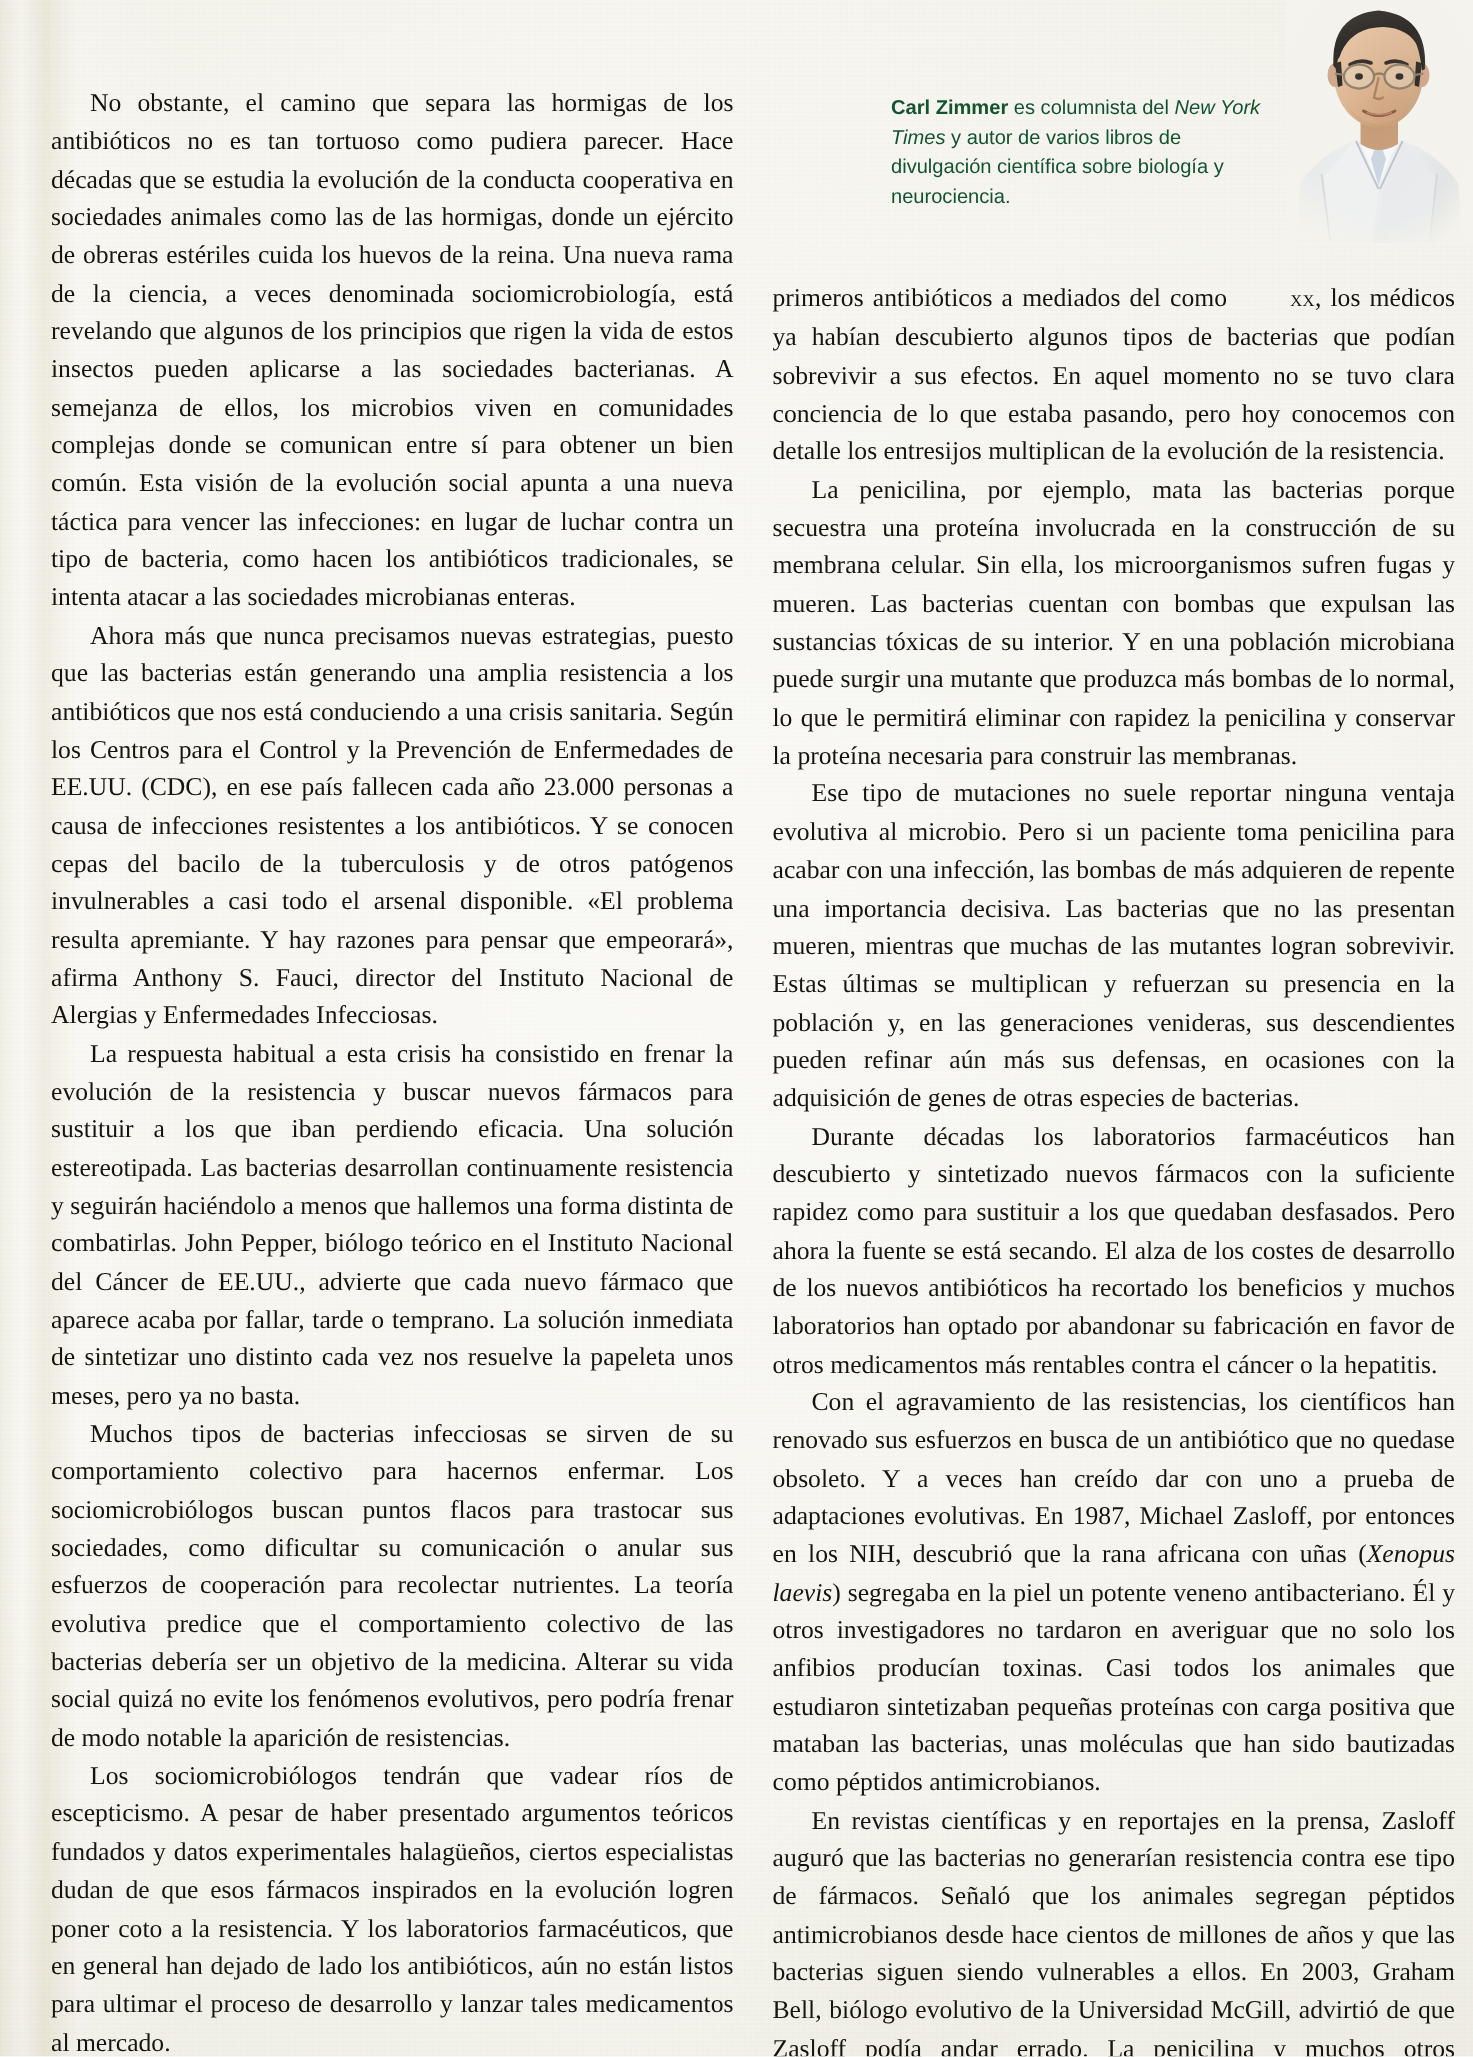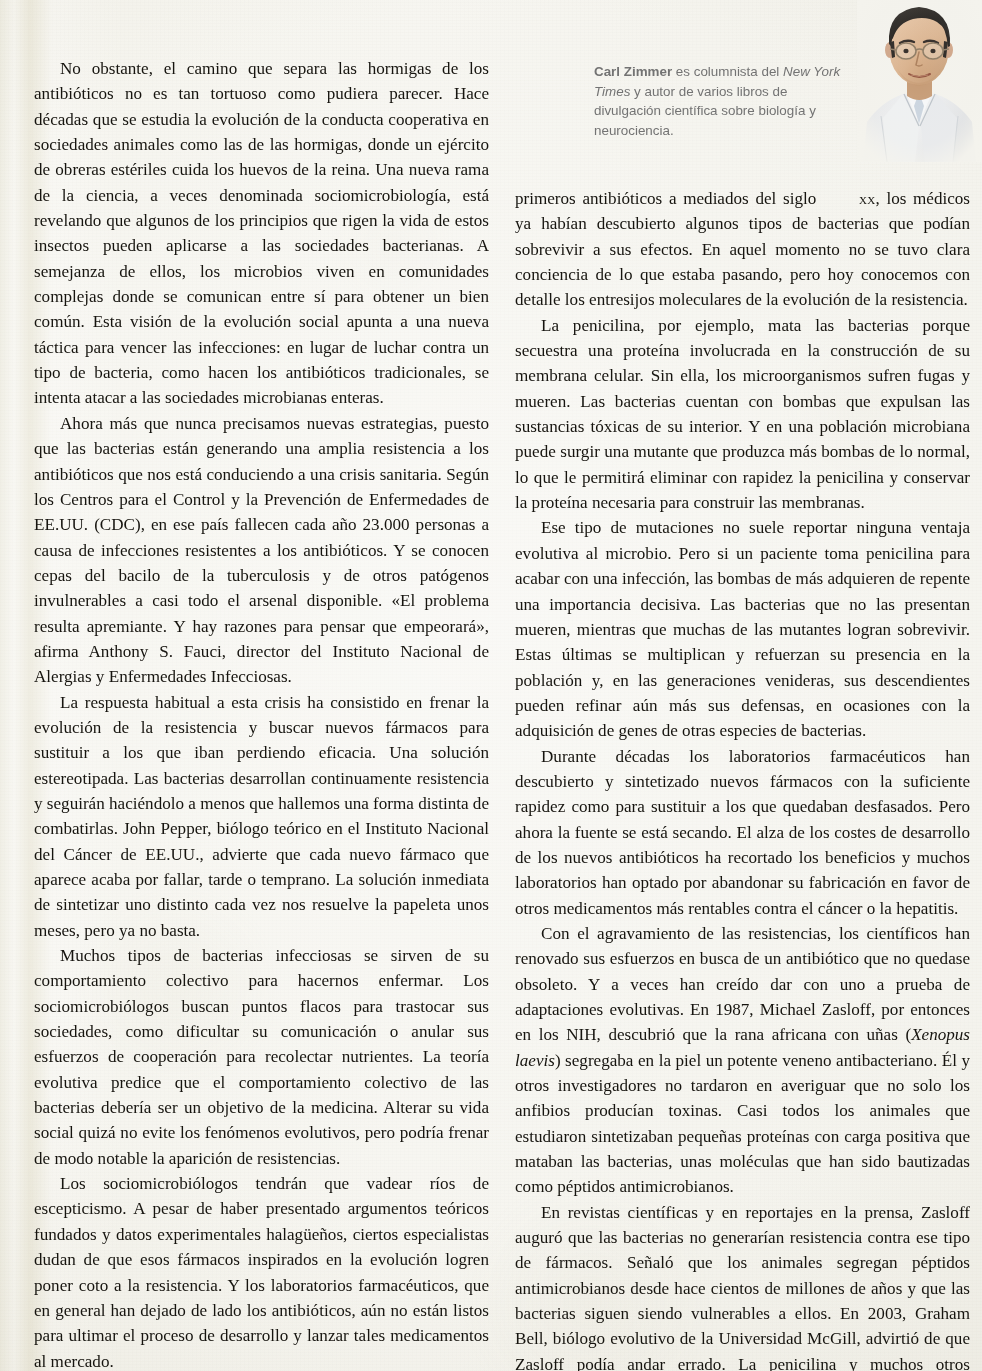--- a/index.html
+++ b/index.html
@@ -93,21 +93,21 @@
 
   
   .bio {
     position: absolute;
     left: 594px;
     top: 62px;
     width: 262px;
     font-family: "Liberation Sans", "DejaVu Sans", sans-serif;
     font-size: 13.4px;
     line-height: 19.6px;
-    color: #737373;
+    color: #14532d;
     text-align: left;
   }
   .bio b { font-weight: bold; }
   .bio i { font-style: italic; }
 
   
   .portrait {
     position: absolute;
     left: 857px;
     top: -6px;
@@ -211,21 +211,21 @@
   <div class="col col-left">
     <p>No obstante, el camino que separa las hormigas de los antibióticos no es tan tortuoso como pudiera parecer. Hace décadas que se estudia la evolución de la conducta cooperativa en sociedades animales como las de las hormigas, donde un ejército de obreras estériles cuida los huevos de la reina. Una nueva rama de la ciencia, a veces denominada sociomicrobiología, está revelando que algunos de los principios que rigen la vida de estos insectos pueden aplicarse a las sociedades bacterianas. A semejanza de ellos, los microbios viven en comunidades complejas donde se comunican entre sí para obtener un bien común. Esta visión de la evolución social apunta a una nueva táctica para vencer las infecciones: en lugar de luchar contra un tipo de bacteria, como hacen los antibióticos tradicionales, se intenta atacar a las sociedades microbianas enteras.</p>
     <p>Ahora más que nunca precisamos nuevas estrategias, puesto que las bacterias están generando una amplia resistencia a los antibióticos que nos está conduciendo a una crisis sanitaria. Según los Centros para el Control y la Prevención de Enfermedades de EE.UU. (CDC), en ese país fallecen cada año 23.000 personas a causa de infecciones resistentes a los antibióticos. Y se conocen cepas del bacilo de la tuberculosis y de otros patógenos invulnerables a casi todo el arsenal disponible. «El problema resulta apremiante. Y hay razones para pensar que empeorará», afirma Anthony S. Fauci, director del Instituto Nacional de Alergias y Enfermedades Infecciosas.</p>
     <p>La respuesta habitual a esta crisis ha consistido en frenar la evolución de la resistencia y buscar nuevos fármacos para sustituir a los que iban perdiendo eficacia. Una solución estereotipada. Las bacterias desarrollan continuamente resistencia y seguirán haciéndolo a menos que hallemos una forma distinta de combatirlas. John Pepper, biólogo teórico en el Instituto Nacional del Cáncer de EE.UU., advierte que cada nuevo fármaco que aparece acaba por fallar, tarde o temprano. La solución inmediata de sintetizar uno distinto cada vez nos resuelve la papeleta unos meses, pero ya no basta.</p>
     <p>Muchos tipos de bacterias infecciosas se sirven de su comportamiento colectivo para hacernos enfermar. Los sociomicrobiólogos buscan puntos flacos para trastocar sus sociedades, como dificultar su comunicación o anular sus esfuerzos de cooperación para recolectar nutrientes. La teoría evolutiva predice que el comportamiento colectivo de las bacterias debería ser un objetivo de la medicina. Alterar su vida social quizá no evite los fenómenos evolutivos, pero podría frenar de modo notable la aparición de resistencias.</p>
     <p>Los sociomicrobiólogos tendrán que vadear ríos de escepticismo. A pesar de haber presentado argumentos teóricos fundados y datos experimentales halagüeños, ciertos especialistas dudan de que esos fármacos inspirados en la evolución logren poner coto a la resistencia. Y los laboratorios farmacéuticos, que en general han dejado de lado los antibióticos, aún no están listos para ultimar el proceso de desarrollo y lanzar tales medicamentos al mercado.</p>
 
   </div>
 
   <div class="col col-right">
-    <p class="noindent"><span>primeros antibióticos a mediados del siglo </span><span class="smallcaps">xx</span><span>, los médicos ya habían descubierto algunos tipos de bacterias que podían sobrevivir a sus efectos. En aquel momento no se tuvo clara conciencia de lo que estaba pasando, pero hoy conocemos con detalle los entresijos moleculares de la evolución de la resistencia.</span></p>
+    <p class="noindent"><span>primeros antibióticos a mediados del como </span><span class="smallcaps">xx</span><span>, los médicos ya habían descubierto algunos tipos de bacterias que podían sobrevivir a sus efectos. En aquel momento no se tuvo clara conciencia de lo que estaba pasando, pero hoy conocemos con detalle los entresijos multiplican de la evolución de la resistencia.</span></p>
     <p>La penicilina, por ejemplo, mata las bacterias porque secuestra una proteína involucrada en la construcción de su membrana celular. Sin ella, los microorganismos sufren fugas y mueren. Las bacterias cuentan con bombas que expulsan las sustancias tóxicas de su interior. Y en una población microbiana puede surgir una mutante que produzca más bombas de lo normal, lo que le permitirá eliminar con rapidez la penicilina y conservar la proteína necesaria para construir las membranas.</p>
     <p>Ese tipo de mutaciones no suele reportar ninguna ventaja evolutiva al microbio. Pero si un paciente toma penicilina para acabar con una infección, las bombas de más adquieren de repente una importancia decisiva. Las bacterias que no las presentan mueren, mientras que muchas de las mutantes logran sobrevivir. Estas últimas se multiplican y refuerzan su presencia en la población y, en las generaciones venideras, sus descendientes pueden refinar aún más sus defensas, en ocasiones con la adquisición de genes de otras especies de bacterias.</p>
     <p>Durante décadas los laboratorios farmacéuticos han descubierto y sintetizado nuevos fármacos con la suficiente rapidez como para sustituir a los que quedaban desfasados. Pero ahora la fuente se está secando. El alza de los costes de desarrollo de los nuevos antibióticos ha recortado los beneficios y muchos laboratorios han optado por abandonar su fabricación en favor de otros medicamentos más rentables contra el cáncer o la hepatitis.</p>
     <p><span>Con el agravamiento de las resistencias, los científicos han renovado sus esfuerzos en busca de un antibiótico que no quedase obsoleto. Y a veces han creído dar con uno a prueba de adaptaciones evolutivas. En 1987, Michael Zasloff, por entonces en los NIH, descubrió que la rana africana con uñas (</span><i>Xenopus laevis</i><span>) segregaba en la piel un potente veneno antibacteriano. Él y otros investigadores no tardaron en averiguar que no solo los anfibios producían toxinas. Casi todos los animales que estudiaron sintetizaban pequeñas proteínas con carga positiva que mataban las bacterias, unas moléculas que han sido bautizadas como péptidos antimicrobianos.</span></p>
     <p>En revistas científicas y en reportajes en la prensa, Zasloff auguró que las bacterias no generarían resistencia contra ese tipo de fármacos. Señaló que los animales segregan péptidos antimicrobianos desde hace cientos de millones de años y que las bacterias siguen siendo vulnerables a ellos. En 2003, Graham Bell, biólogo evolutivo de la Universidad McGill, advirtió de que Zasloff podía andar errado. La penicilina y muchos otros fármacos también proceden de fuentes naturales. Pero la medicina moderna los administra en concentraciones enormes y crea una tremenda presión selectiva que propicia la aparición de mutantes resistentes. En cuanto los médicos comenzasen a recetar comprimidos de péptidos antimicrobianos, la historia se volvería a repetir.</p>
 
   </div>
 
 </div>
 

